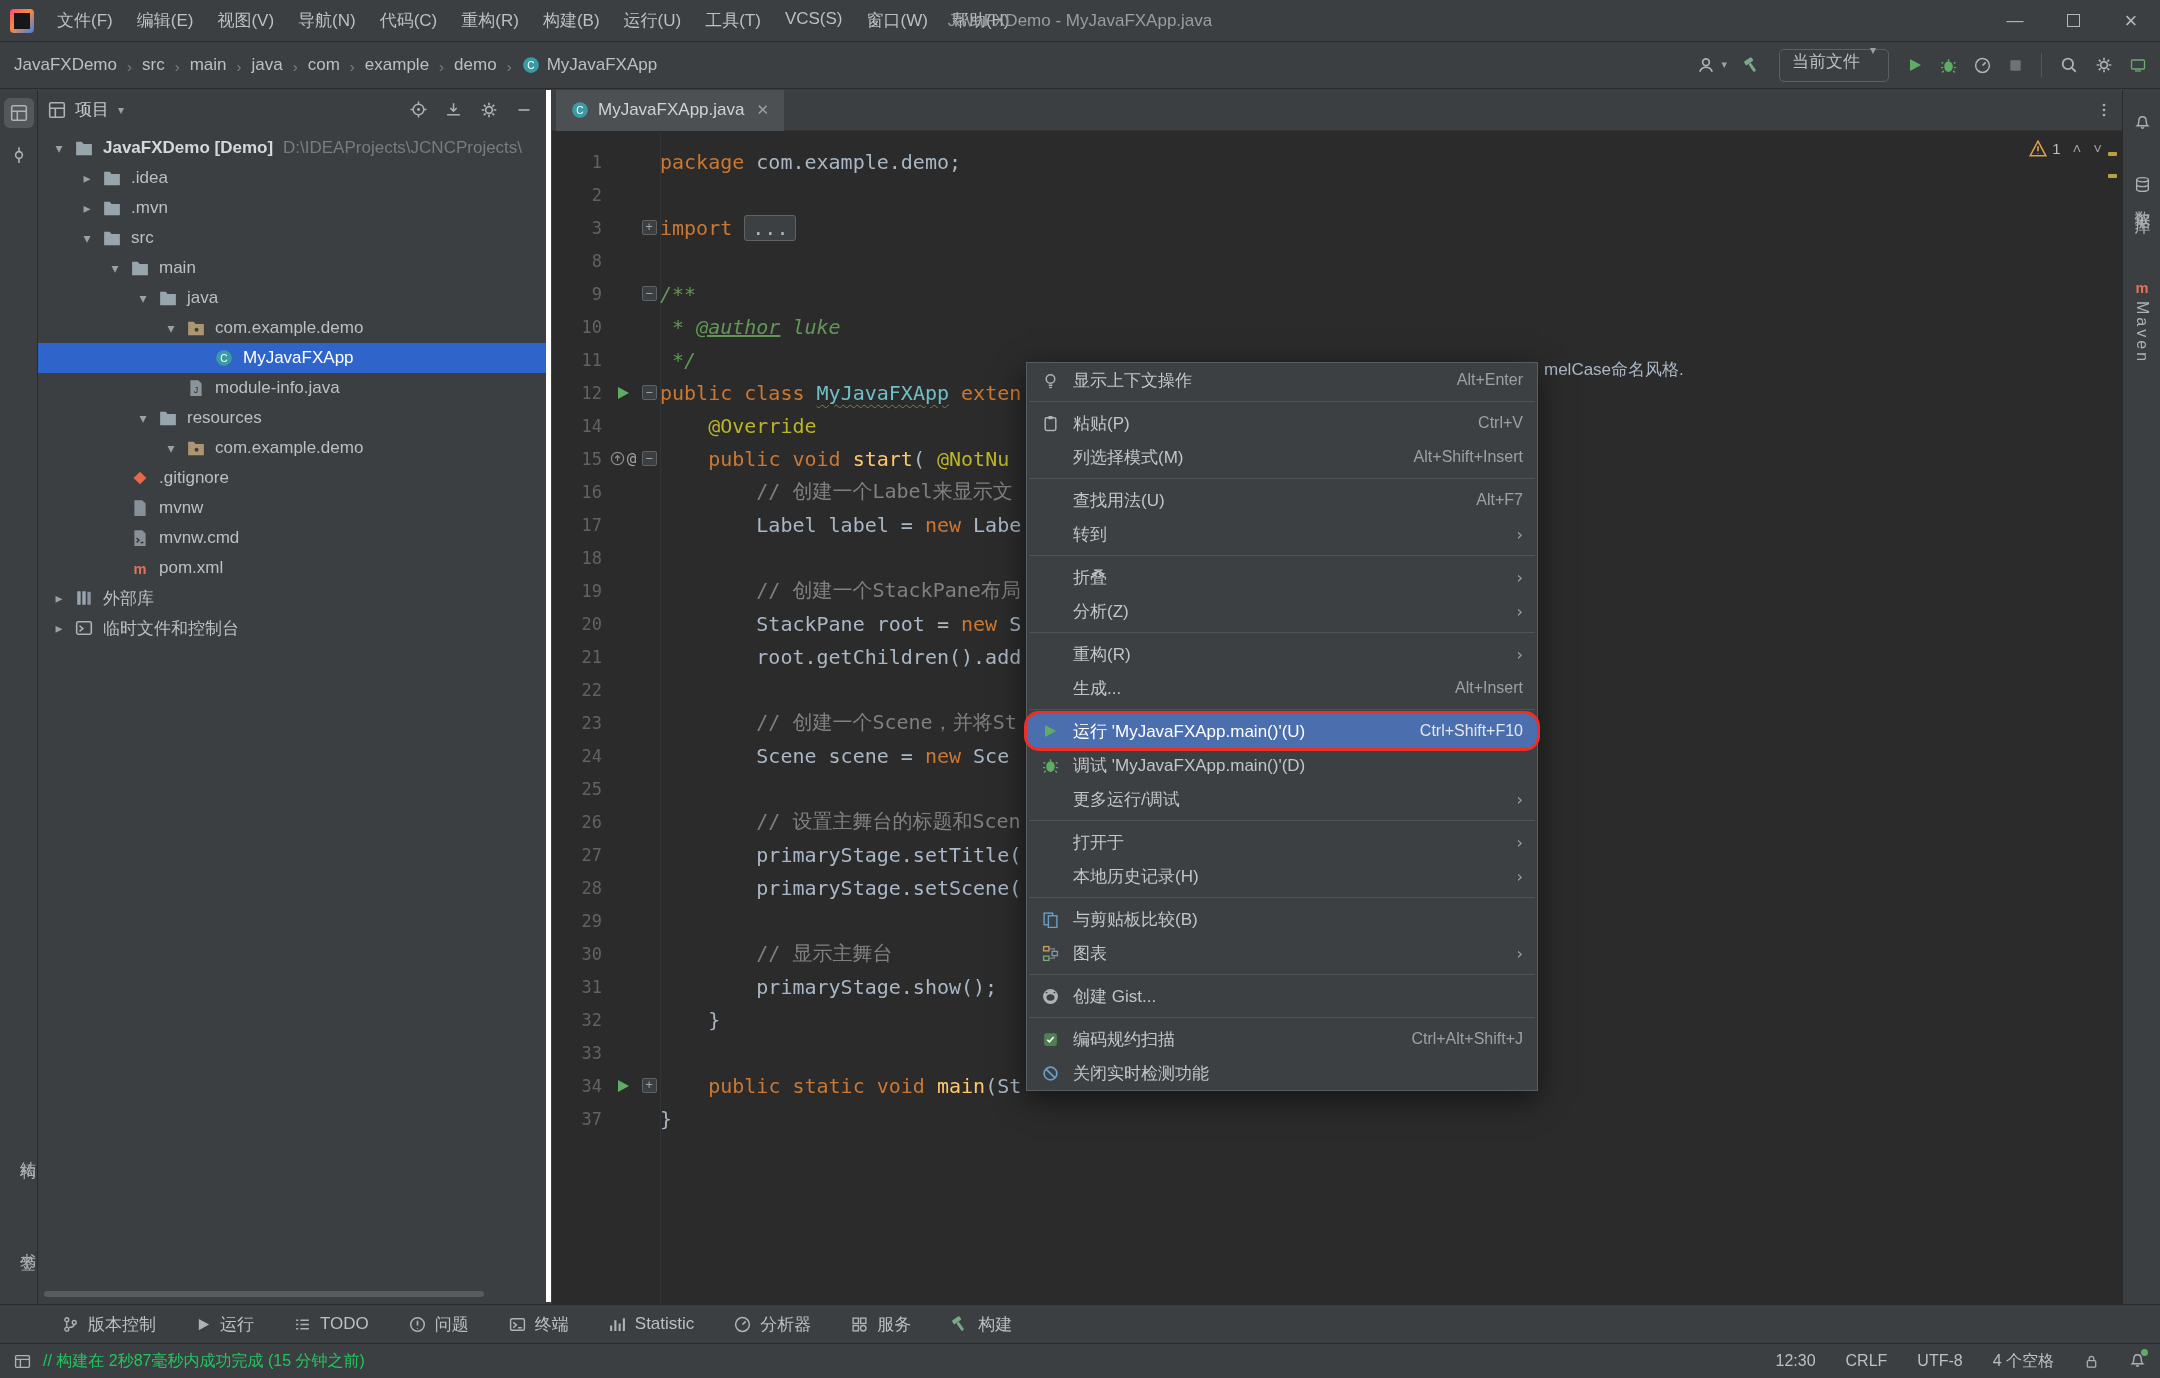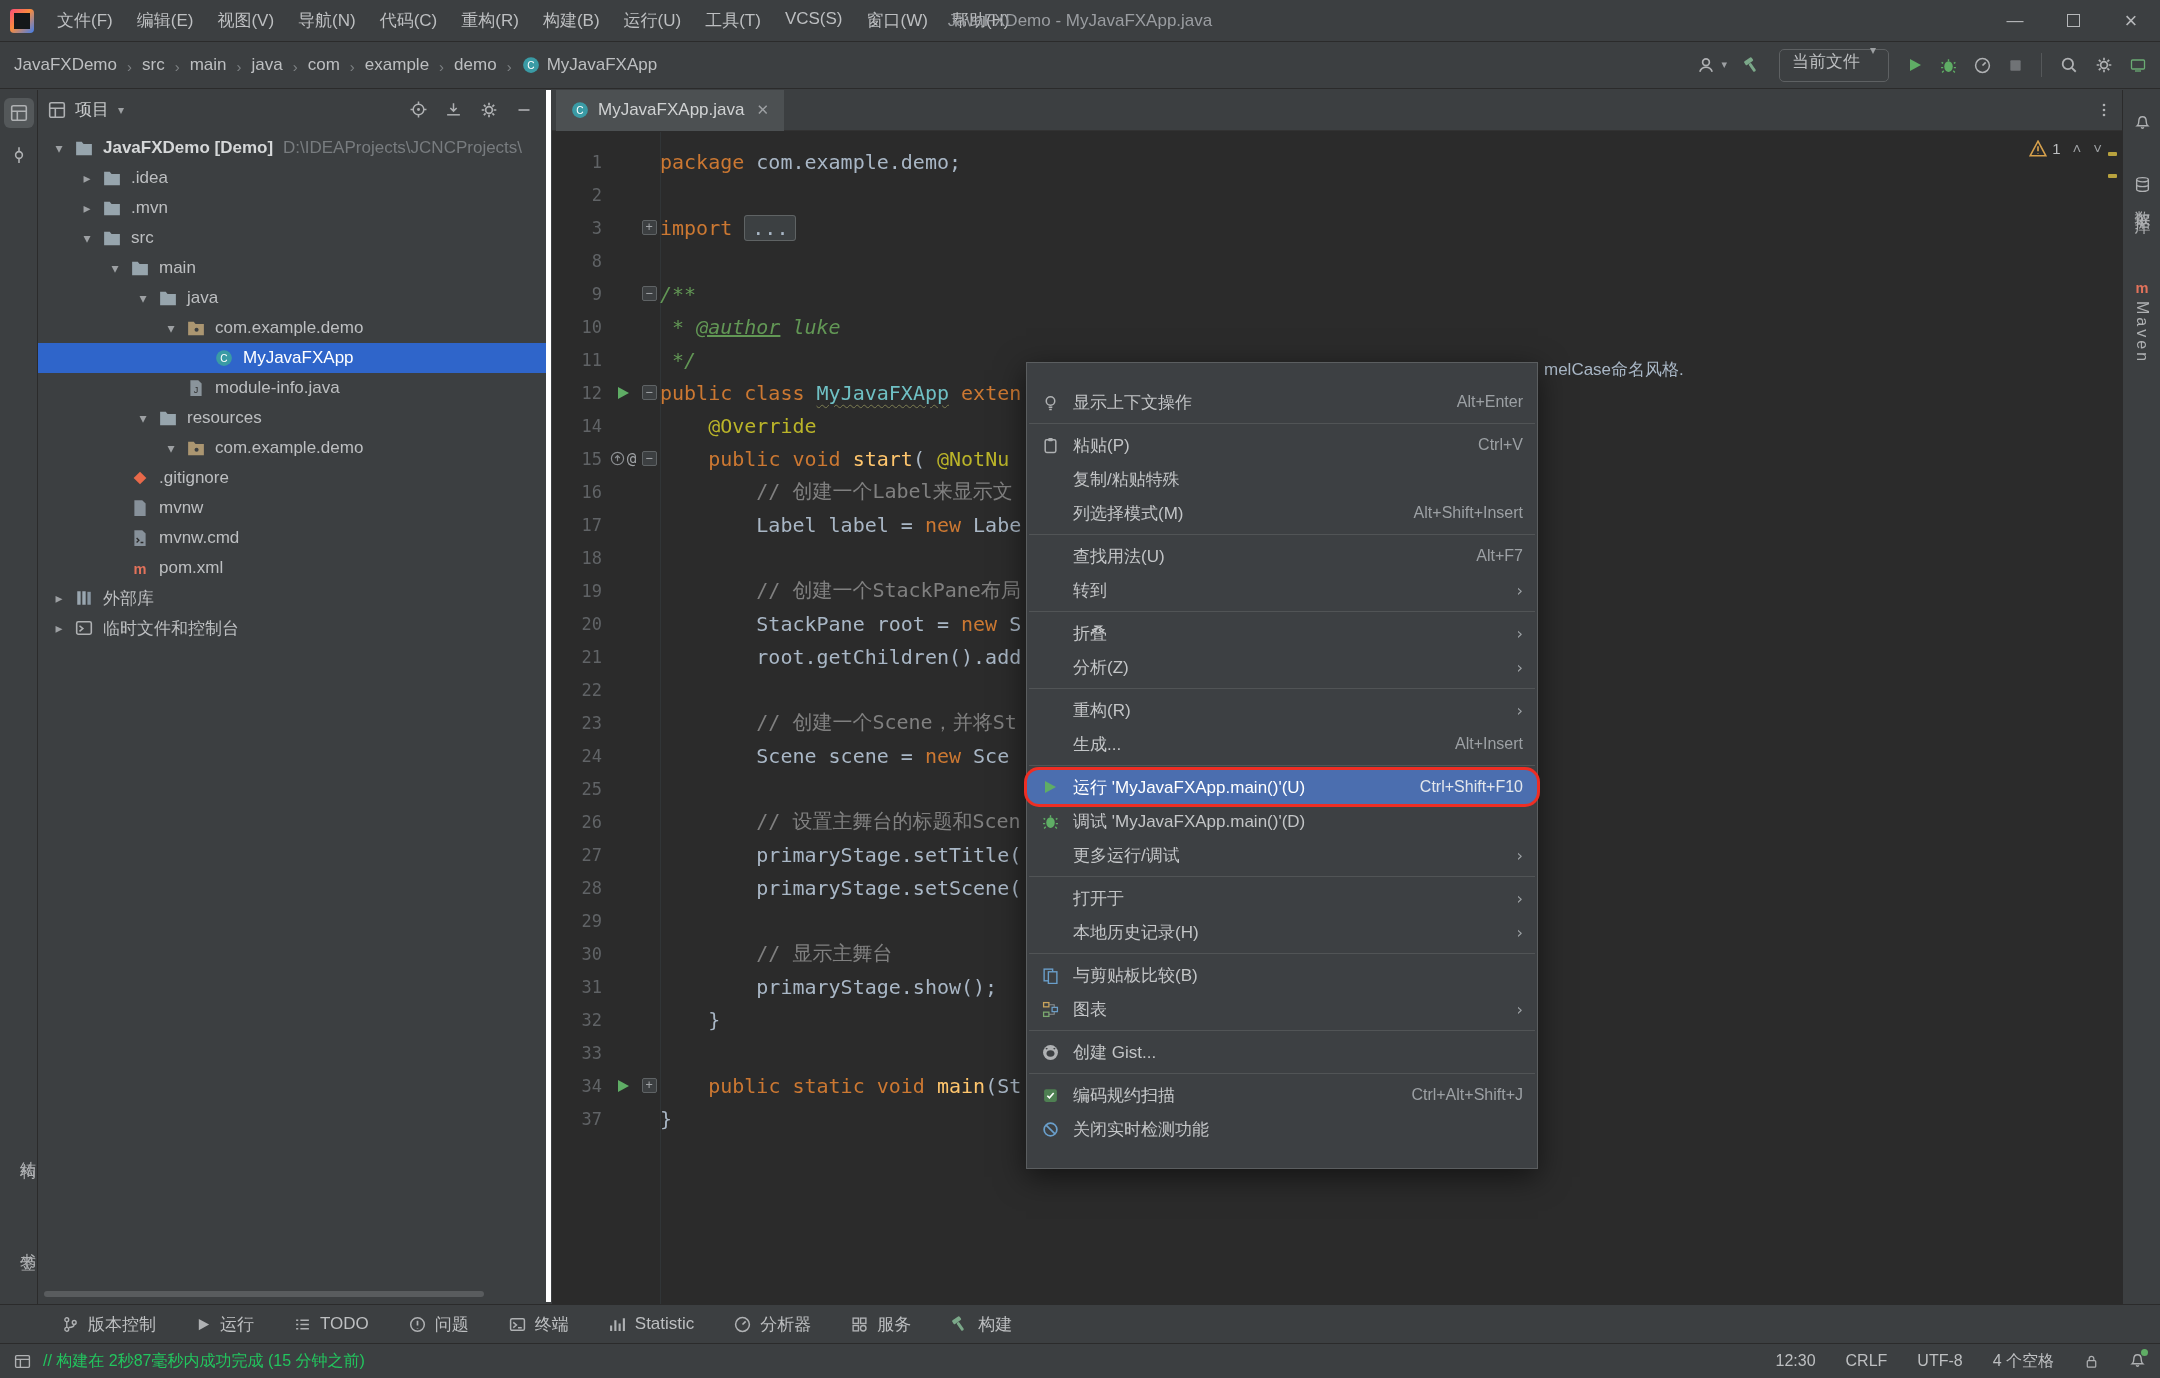--- a/index.html
+++ b/index.html
@@ -71,21 +71,21 @@
   .tok.doctag{color:#629755;font-style:italic;text-decoration:underline}
   .tok.ann{color:#bbb529}
   .tok.mth{color:#ffc66d}
   .tok.clsdef{color:#6fc0c4;text-decoration:underline wavy #7d7d52 1px;text-underline-offset:4px}
   .tok.foldtok{background:#3c4042;border:1px solid #5f6364;border-radius:3px;padding:0 7px;color:#a9b7c6}
   .warn-widget{position:absolute;top:50px;right:20px;display:flex;align-items:center;gap:12px;color:#bdbfc1;font-size:15px}
   .stripe-mark{position:absolute;right:5px;width:9px;height:4px;background:#b8a23e;border-radius:1px}
   .tip-frag{position:absolute;left:1544px;top:358px;color:#a9b7c6;z-index:40;white-space:nowrap}
 
   
-  .context-menu{position:absolute;left:1026px;top:362px;width:512px;background:#3d4043;border:1px solid #5b5e60;box-shadow:0 8px 28px rgba(0,0,0,.55);padding:22px 0;z-index:60}
+  .context-menu{position:absolute;left:1026px;top:362px;width:512px;background:#3d4043;border:1px solid #5b5e60;box-shadow:0 8px 28px rgba(0,0,0,.55);padding:0 0;z-index:60}
   .cm-item{height:34px;display:flex;align-items:center;padding:0 14px 0 10px;color:#c3c5c7;gap:10px;white-space:nowrap}
   .cm-ic{width:26px;flex:none;display:flex;justify-content:center}
   .cm-label{flex:1}
   .cm-short{color:#9ca0a4;font-size:16px}
   .cm-sub{color:#9ca0a4;font-size:16px;font-family:"DejaVu Sans",sans-serif}
   .cm-sep{height:1px;background:#515456;margin:4px 2px}
   .cm-item.sel{background:#4b6eaf;color:#fff}
   .cm-item.sel .cm-short{color:#e3e7ec}
   .cm-item.red-ring{box-shadow:0 0 0 3px #ee2e24;border-radius:12px;position:relative;z-index:2}
 
@@ -580,24 +580,20 @@
           <svg width="17" height="17" viewBox="0 0 16 16">
             <rect x="3" y="2.5" width="10" height="12" rx="1.5" fill="none" stroke="#afb1b3" stroke-width="1.4"></rect>
             <rect x="5.8" y="1" width="4.4" height="3" rx="1" fill="#afb1b3"></rect>
           </svg>
         </span>
         <span class="cm-label">粘贴(P)</span>
         <span class="cm-short">Ctrl+V</span>
       </div>
       <div class="cm-item">
         <span class="cm-ic"></span>
-        <span class="cm-label">复制/粘贴特殊</span>
-      </div>
-      <div class="cm-item">
-        <span class="cm-ic"></span>
         <span class="cm-label">列选择模式(M)</span>
         <span class="cm-short">Alt+Shift+Insert</span>
       </div>
       <div class="cm-sep"></div>
       <div class="cm-item">
         <span class="cm-ic"></span>
         <span class="cm-label">查找用法(U)</span>
         <span class="cm-short">Alt+F7</span>
       </div>
       <div class="cm-item">

